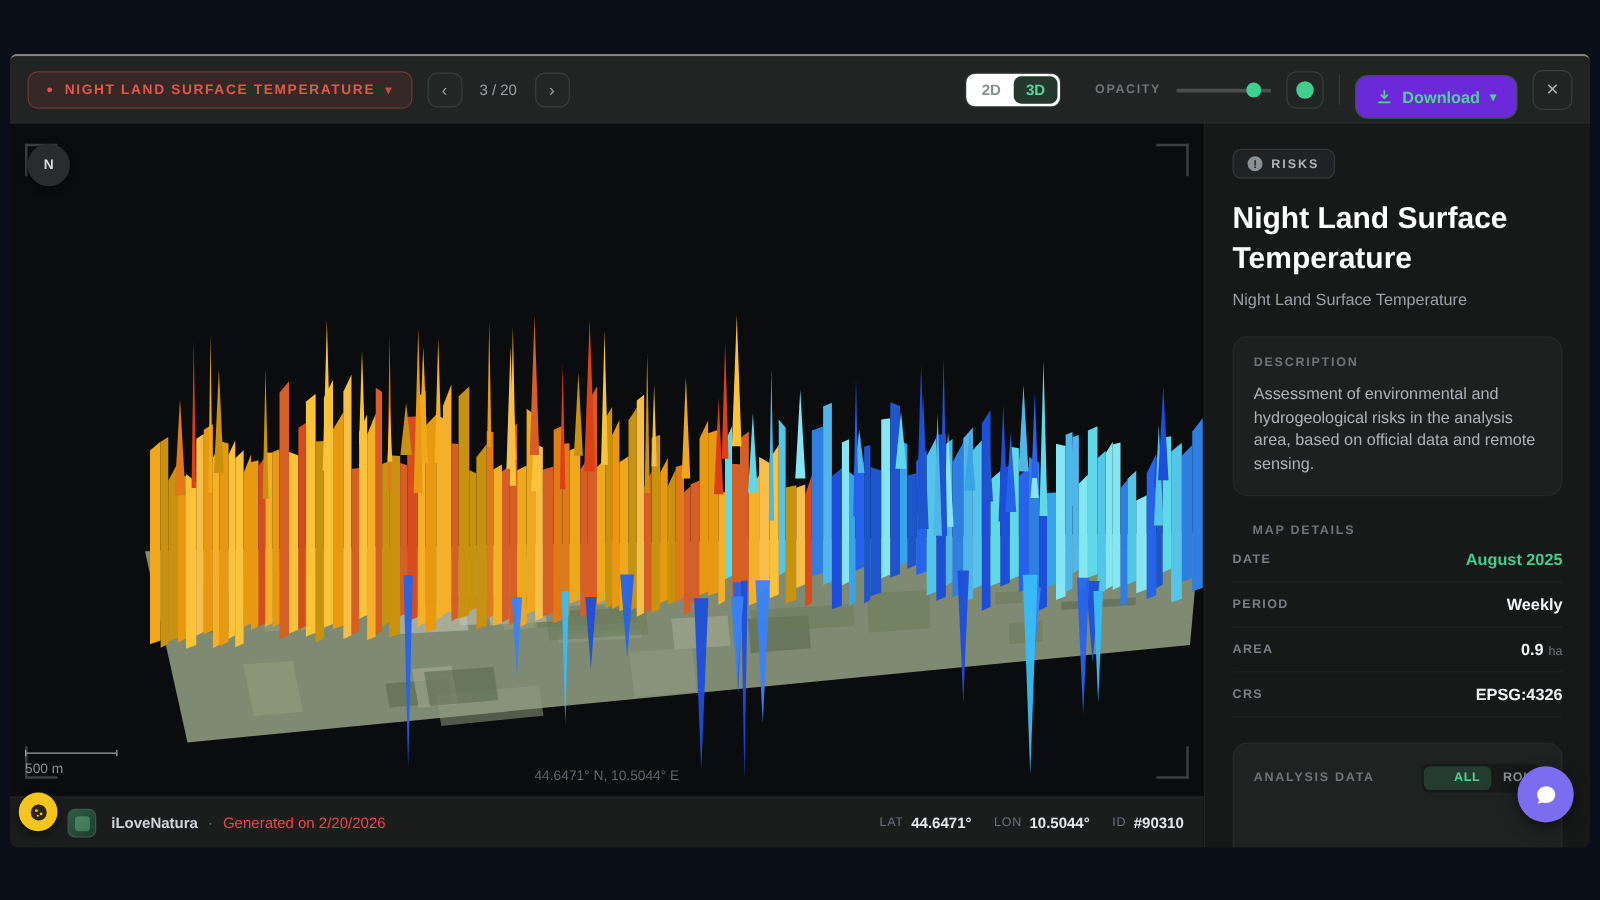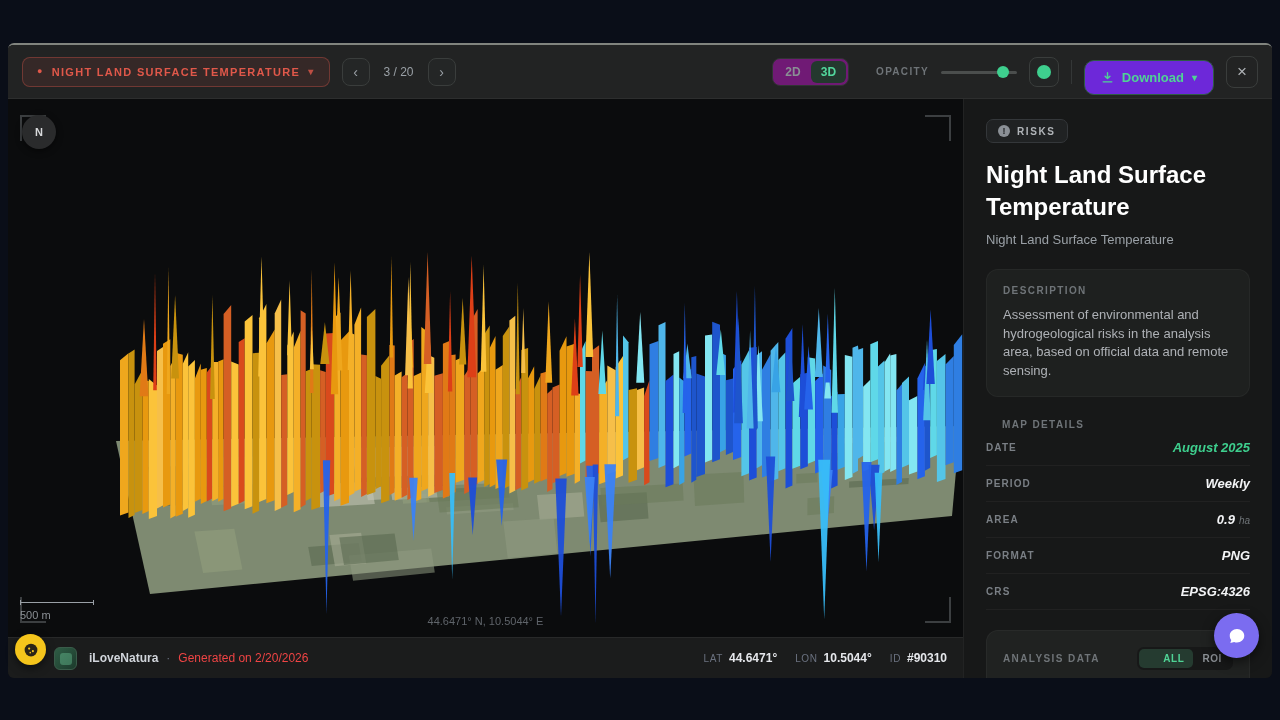--- a/index.html
+++ b/index.html
@@ -15,21 +15,21 @@
     padding:0 14px; gap:12px; border-bottom:1px solid rgba(255,255,255,0.05); }
   .layer-pill { display:flex; align-items:center; gap:8px; padding:8px 14px; border-radius:8px;
     background:rgba(224,88,74,0.10); border:1px solid rgba(224,88,74,0.35); color:#e0584a;
     font-size:11px; font-weight:700; letter-spacing:1.3px; cursor:pointer; white-space:nowrap; }
   .layer-pill .dot { font-size:9px; line-height:1; }
   .layer-pill .chev { font-size:10px; opacity:.8; }
   .nav-btn { width:28px; height:28px; border-radius:8px; border:1px solid #3a3d3c; background:#242626;
     color:#9aa0a6; display:flex; align-items:center; justify-content:center; font-size:14px; cursor:pointer; }
   .page-ind { color:#9aa0a6; font-size:12px; margin:0 2px; }
   .tb-right { margin-left:auto; display:flex; align-items:center; gap:12px; }
-  .seg-group { display:flex; align-items:flex-end; background:#701a75; border:1px solid #313434;
+  .seg-group { display:flex; align-items:flex-end; background:#ffffff; border:1px solid #313434;
     border-radius:8px; padding:2px; }
   .seg { padding:4px 10px; font-size:12px; font-weight:700; color:#8a8f94; border-radius:6px; cursor:pointer; }
   .seg.active { background:#24382e; color:#52d79c; }
   .opacity-label { color:#6f7478; font-size:10px; font-weight:700; letter-spacing:1.3px;margin-left:15px; }
   .slider { position:relative; width:76px; height:14px; cursor:pointer; }
   .slider .track { position:absolute; top:6px; left:0; right:0; height:3px; border-radius:2px; background:#4b4e4d; }
   .slider .thumb { position:absolute; top:1px; left:56px; width:12px; height:12px; border-radius:50%;
     background:#3ecf8e; }
   .dot-btn { width:30px; height:30px; border-radius:8px; border:1px solid #3a3d3c; background:#232525;
     display:flex; align-items:center; justify-content:center; cursor:pointer; }
@@ -91,21 +91,21 @@
   .sb-title { color:#fff; font-size:24px; font-weight:700; line-height:1.35; margin-top:16px; }
   .sb-subtitle { color:#9aa0a6; font-size:13px; margin-top:8px; }
   .desc-card { margin-top:22px; background:#1e201f; border:1px solid rgba(255,255,255,0.04);
     border-radius:12px; padding:15px 16px; }
   .mini-heading { color:#6f7478; font-size:10px; font-weight:700; letter-spacing:1.4px; }
   .desc-text { color:#aeb1b6; font-size:13px; line-height:1.45; margin-top:10px; }
   .details-heading { margin-top:22px;padding-left:16px; }
   .drow { display:flex; align-items:center; justify-content:space-between; height:36px;
     border-bottom:1px solid rgba(255,255,255,0.045); }
   .dlabel { color:#7a7f85; font-size:10px; font-weight:700; letter-spacing:1.1px; }
-  .dvalue { color:#f3f4f6; font-size:13px; font-weight:700;font-style:italic; }
+  .dvalue { color:#f3f4f6; font-size:13px; font-weight:700; }
   .dvalue.green { color:#3ecf8e; }
   .dunit { color:#6f7478; font-size:10px; font-weight:400; margin-left:4px; }
   .analysis-card { margin-top:20px; background:#202221; border:1px solid rgba(255,255,255,0.04);
     border-radius:12px; padding:16px; height:120px; }
   .an-head { display:flex; align-items:center; justify-content:space-between; }
   .tab-group { display:flex; align-items:center; background:#171818; border-radius:7px; padding:2px; }
   .tab { padding:4px 9px; font-size:10px; font-weight:700; letter-spacing:.6px; color:#8a8f94;
     border-radius:5px; cursor:pointer; }
   .tab.active { background:#253b30; color:#4fd395;padding-left:24px; }
 
@@ -441,24 +441,20 @@
         <span class="dlabel">PERIOD</span>
         <span class="dvalue">Weekly</span>
       </div>
       <div class="drow">
         <span class="dlabel">AREA</span>
         <span class="dvalue">
           <span>0.9</span><span class="dunit">ha</span>
         </span>
       </div>
       <div class="drow">
-        <span class="dlabel">FORMAT</span>
-        <span class="dvalue">PNG</span>
-      </div>
-      <div class="drow">
         <span class="dlabel">CRS</span>
         <span class="dvalue">EPSG:4326</span>
       </div>
 
       <div class="analysis-card">
         <div class="an-head">
           <span class="mini-heading">ANALYSIS DATA</span>
           <div class="tab-group">
             <span class="tab active">ALL</span>
             <span class="tab">ROI</span>

